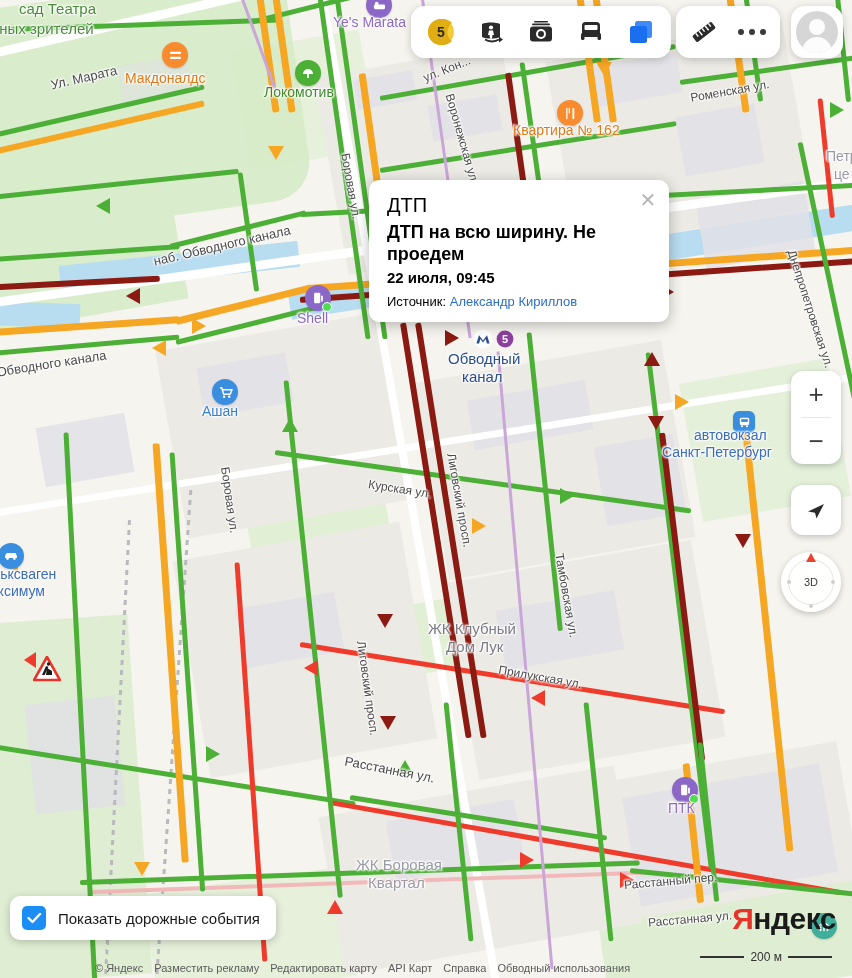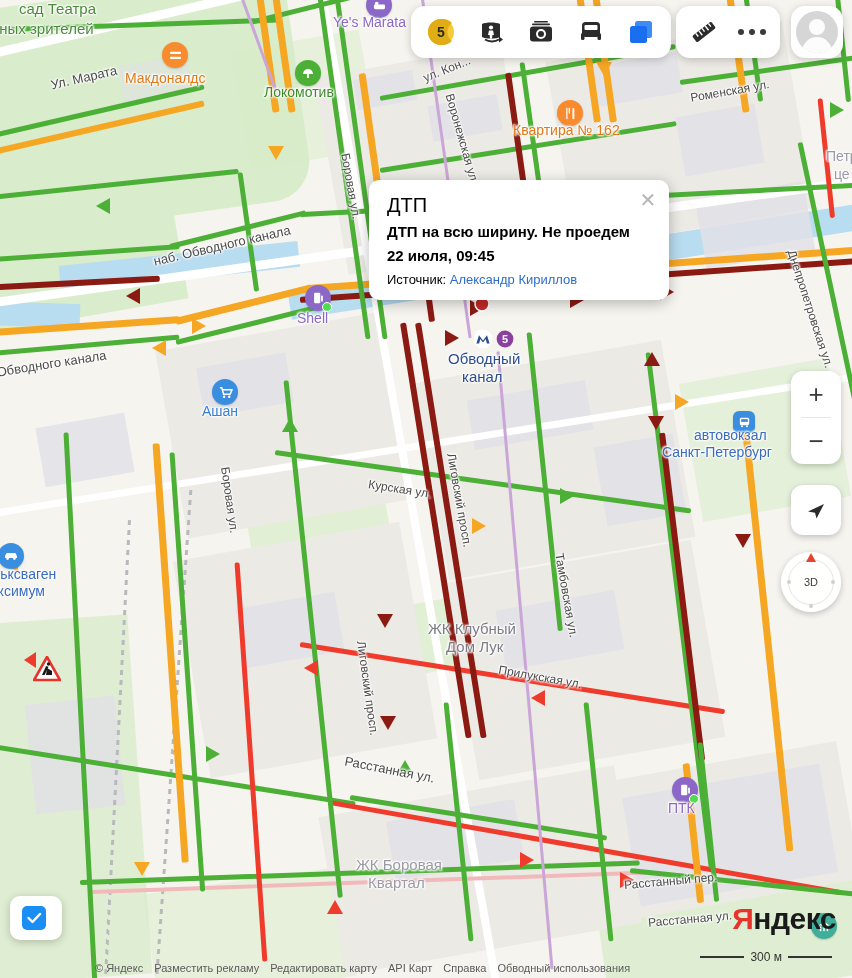--- a/index.html
+++ b/index.html
@@ -57,21 +57,21 @@
   .avatar-circle{width:42px;height:42px;border-radius:50%;background:#d6d6d6;position:relative;overflow:hidden;}
   .avatar-circle::before{content:"";position:absolute;top:8px;left:13px;width:16px;height:16px;
           border-radius:50%;background:#fcfcfc;}
   .avatar-circle::after{content:"";position:absolute;top:26px;left:6px;width:30px;height:22px;
           border-radius:15px 15px 0 0;background:#fcfcfc;}
 
   
   .balloon{position:absolute;left:369px;top:180px;width:300px;background:#fff;border-radius:10px;
            box-shadow:0 3px 14px rgba(0,0,0,.28);padding:14px 18px 13px 18px;box-sizing:border-box;}
   .balloon h3{margin:0 0 4px 0;font-size:20px;font-weight:400;color:#000;}
-  .balloon .desc{font-size:15px;color:#000;line-height:22px;font-weight:600;}
+  .balloon .desc{font-size:18px;color:#000;line-height:22px;font-weight:600;}
   .balloon .when{font-size:15px;color:#000;line-height:26px;font-weight:600;}
   .balloon .src{font-size:13px;color:#000;margin-top:3px;}
   .balloon .src a{color:#2d6ecb;text-decoration:none;}
   .balloon .close{position:absolute;right:12px;top:12px;width:18px;height:18px;cursor:pointer;
                   color:#b5b5b5;font-size:20px;line-height:16px;text-align:center;}
 
   
   .zoomctl{position:absolute;right:11px;top:371px;width:50px;background:#fff;border-radius:12px;
            box-shadow:0 2px 6px rgba(0,0,0,.22);}
   .zoomctl div{height:46px;display:flex;align-items:center;justify-content:center;
@@ -526,30 +526,31 @@
     <div class="d" style="left:28px;bottom:4px;"></div>
     <span>3D</span>
   </div>
 
   <div class="eventbox">
     <span class="cbx">
       <svg width="15" height="12" viewBox="0 0 15 12">
         <path d="M1.5 6 L5.5 10 L13 2" stroke="#fff" stroke-width="2.4" fill="none" stroke-linecap="round" stroke-linejoin="round"></path>
       </svg>
     </span>
+    <span>Показать дорожные события</span>
   </div>
 
   <div class="footer">
     <span>© Яндекс</span>
     <a href="#">Разместить рекламу</a>
     <a href="#">Редактировать карту</a>
     <a href="#">API Карт</a>
     <a href="#">Справка</a>
     <a href="#">Обводный использования</a>
   </div>
 
   <div class="scale">
     <i></i>
-    <span>300 м</span>
+    <span>200 м</span>
     <i></i>
   </div>
 
 </div>
 
 </body></html>

